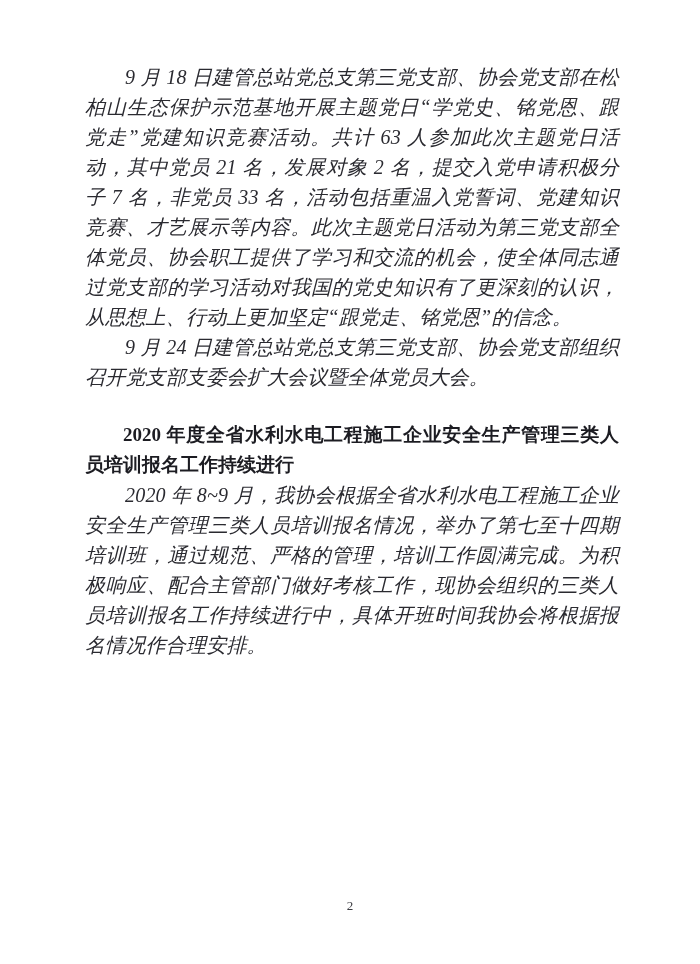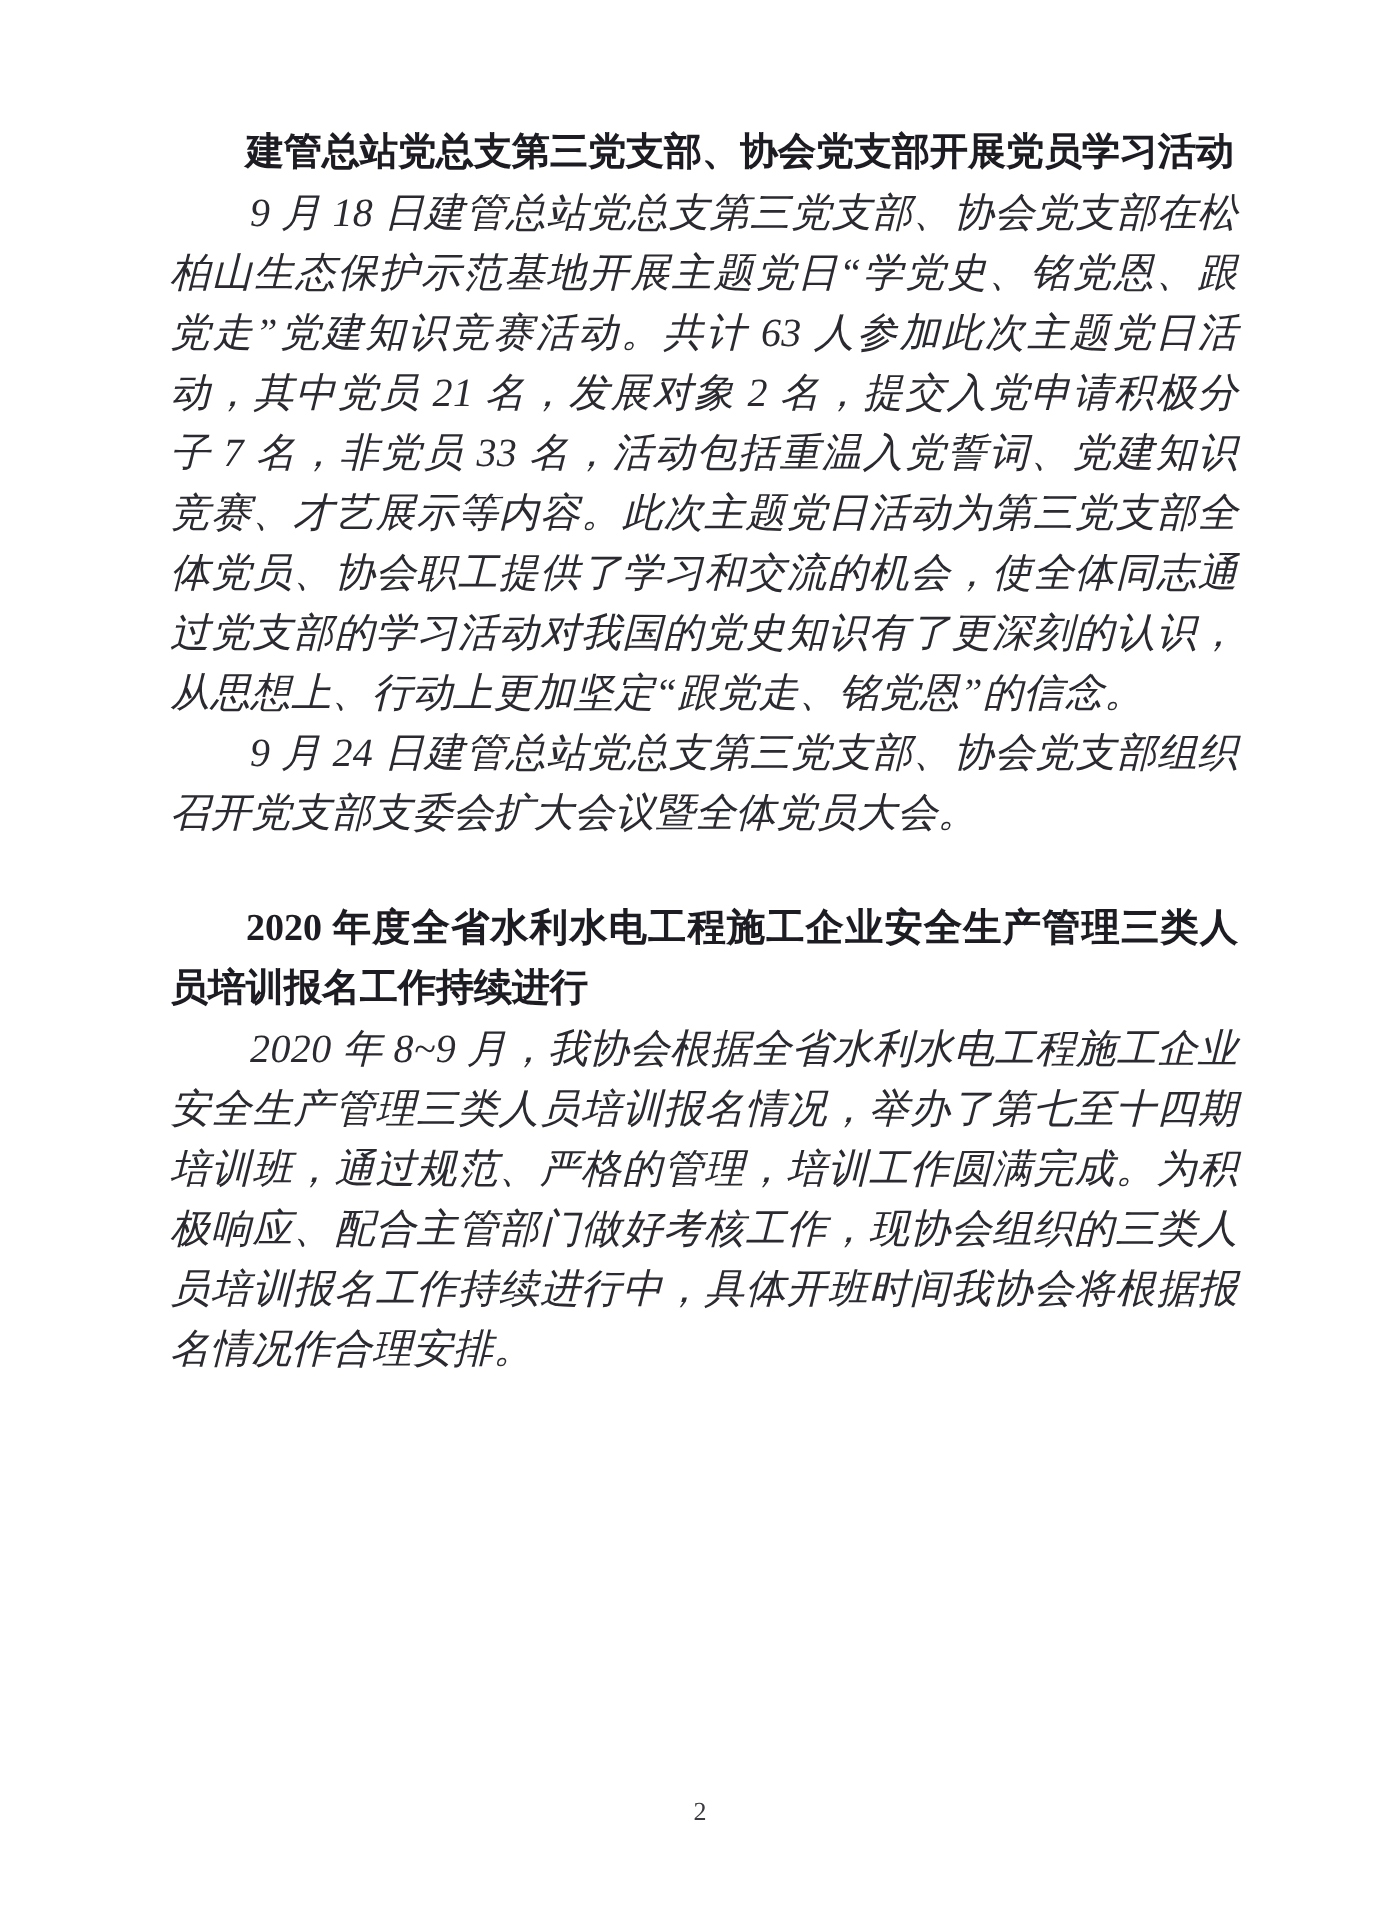--- a/index.html
+++ b/index.html
@@ -60,21 +60,20 @@
     color: #3a3a40;
   }
 </style>
 </head>
 <body>
 
 <div class="page">
   <div class="content">
 
     <div class="article">
-      <h2 class="article-title">建管总站党总支第三党支部、协会党支部开展党员学习活动</h2>
       <p class="para">9 月 18 日建管总站党总支第三党支部、协会党支部在松柏山生态保护示范基地开展主题党日“学党史、铭党恩、跟党走”党建知识竞赛活动。共计 63 人参加此次主题党日活动，其中党员 21 名，发展对象 2 名，提交入党申请积极分子 7 名，非党员 33 名，活动包括重温入党誓词、党建知识竞赛、才艺展示等内容。此次主题党日活动为第三党支部全体党员、协会职工提供了学习和交流的机会，使全体同志通过党支部的学习活动对我国的党史知识有了更深刻的认识，从思想上、行动上更加坚定“跟党走、铭党恩”的信念。</p>
       <p class="para">9 月 24 日建管总站党总支第三党支部、协会党支部组织召开党支部支委会扩大会议暨全体党员大会。</p>
     </div>
 
     <div class="article">
       <h2 class="article-title">2020 年度全省水利水电工程施工企业安全生产管理三类人员培训报名工作持续进行</h2>
       <p class="para">2020 年 8~9 月，我协会根据全省水利水电工程施工企业安全生产管理三类人员培训报名情况，举办了第七至十四期培训班，通过规范、严格的管理，培训工作圆满完成。为积极响应、配合主管部门做好考核工作，现协会组织的三类人员培训报名工作持续进行中，具体开班时间我协会将根据报名情况作合理安排。</p>
     </div>
 
   </div>

